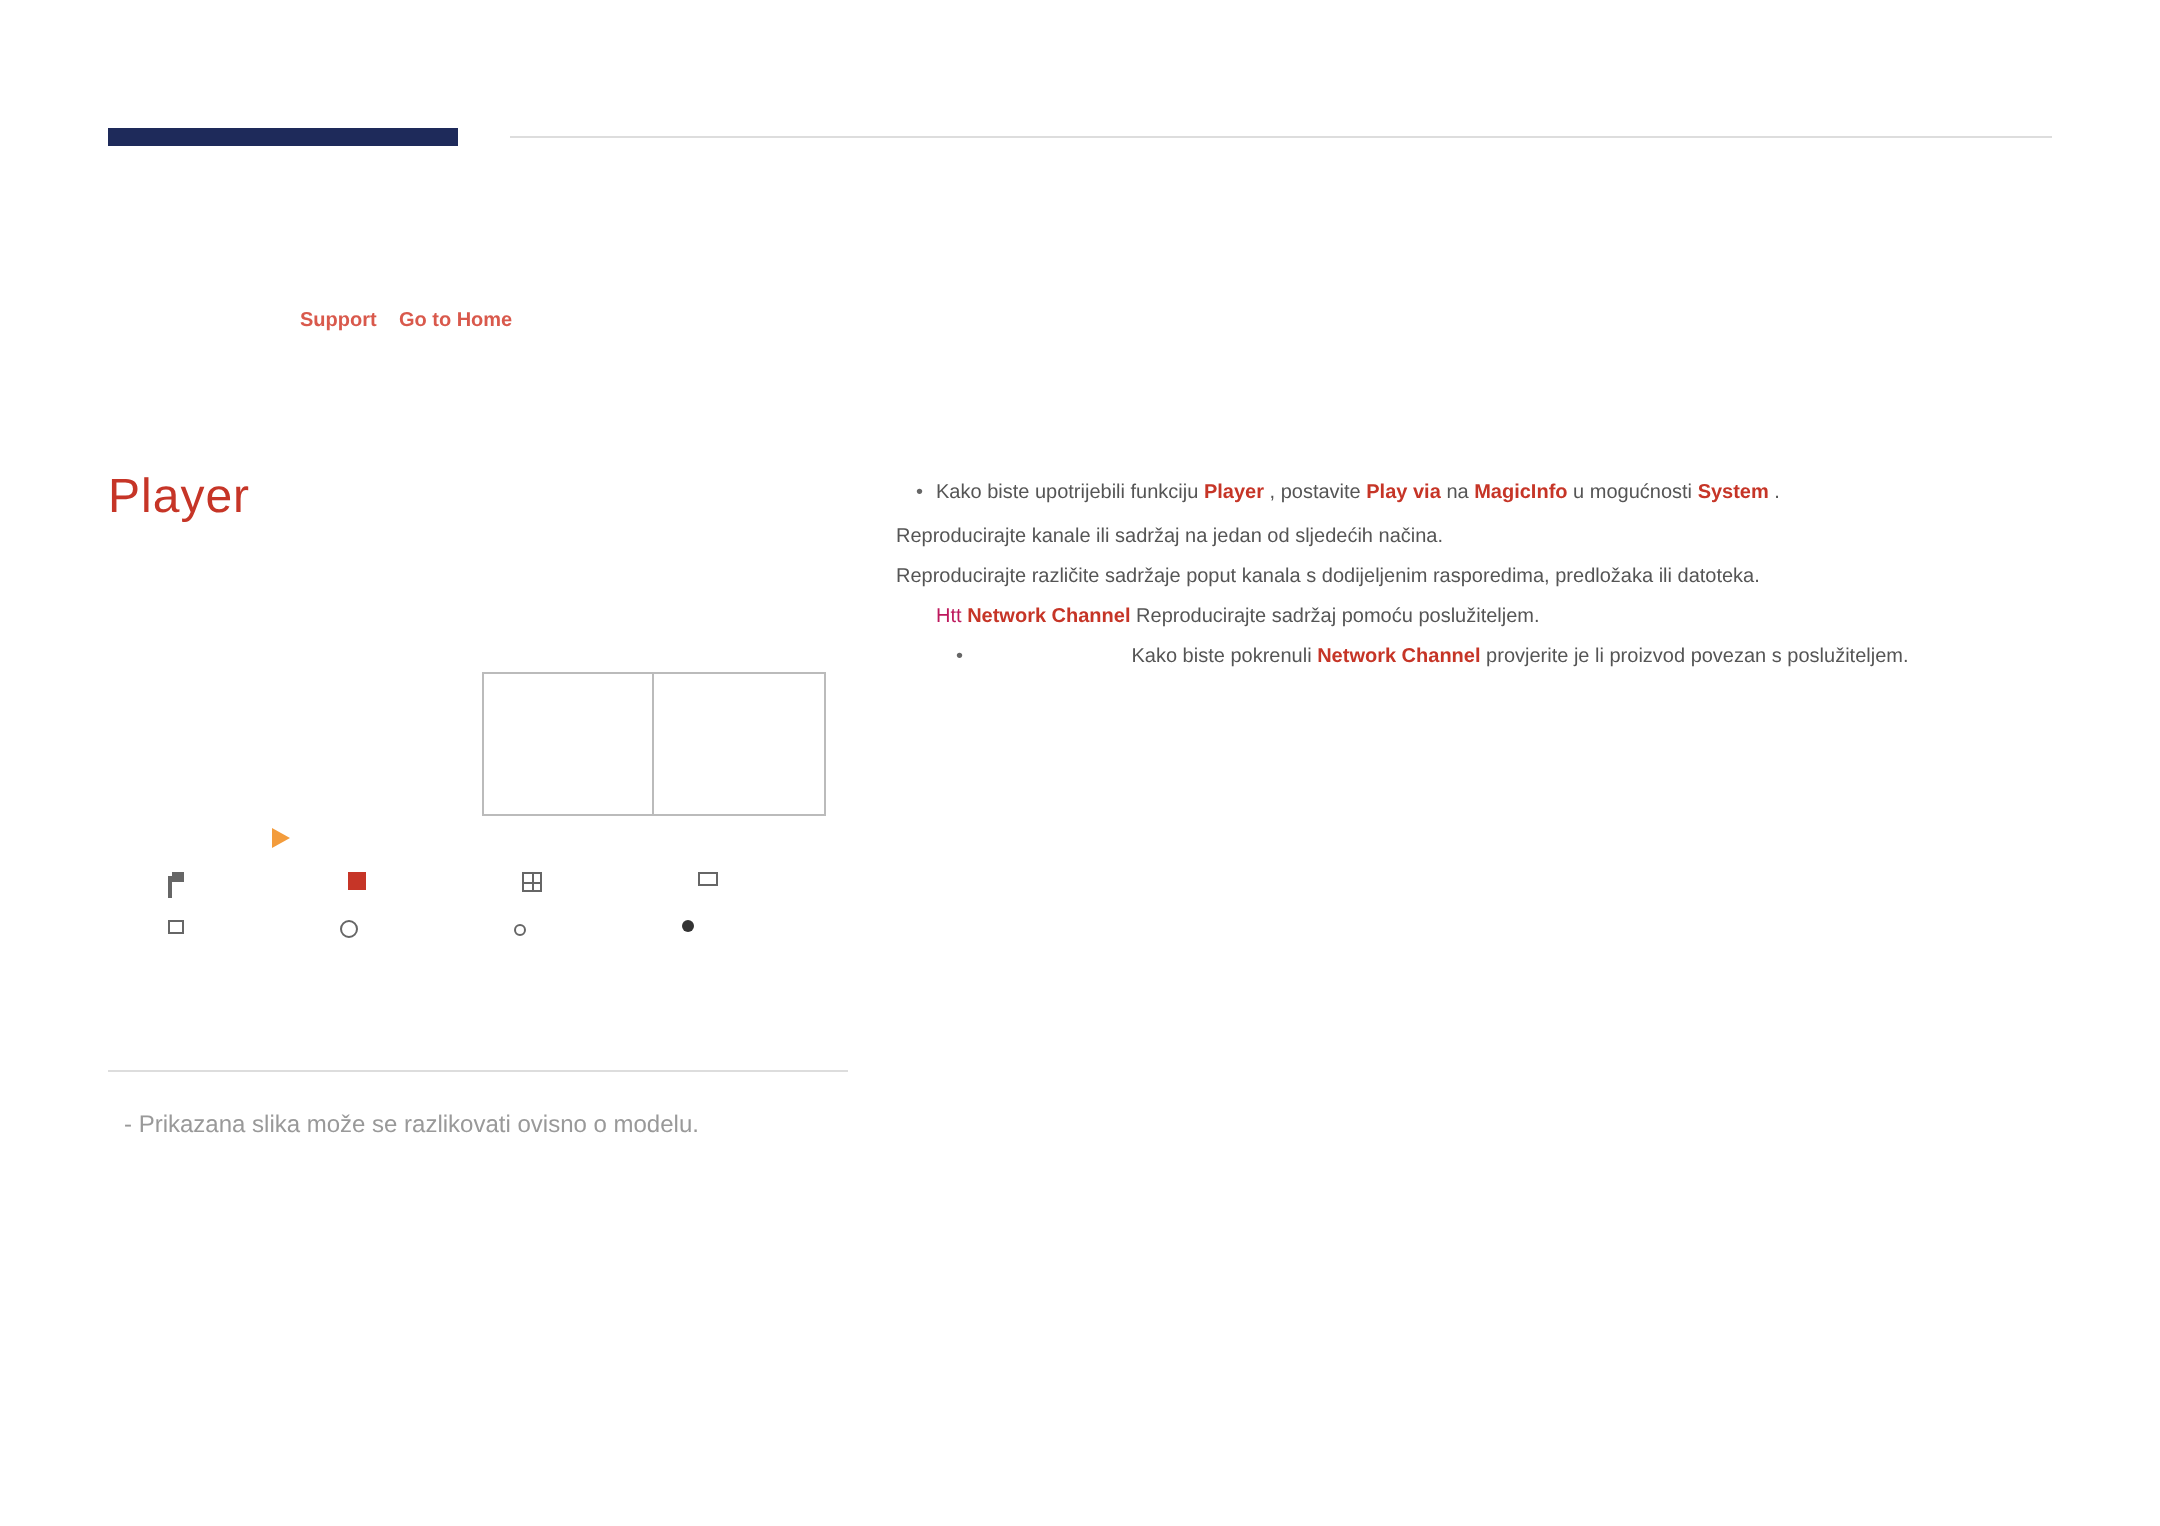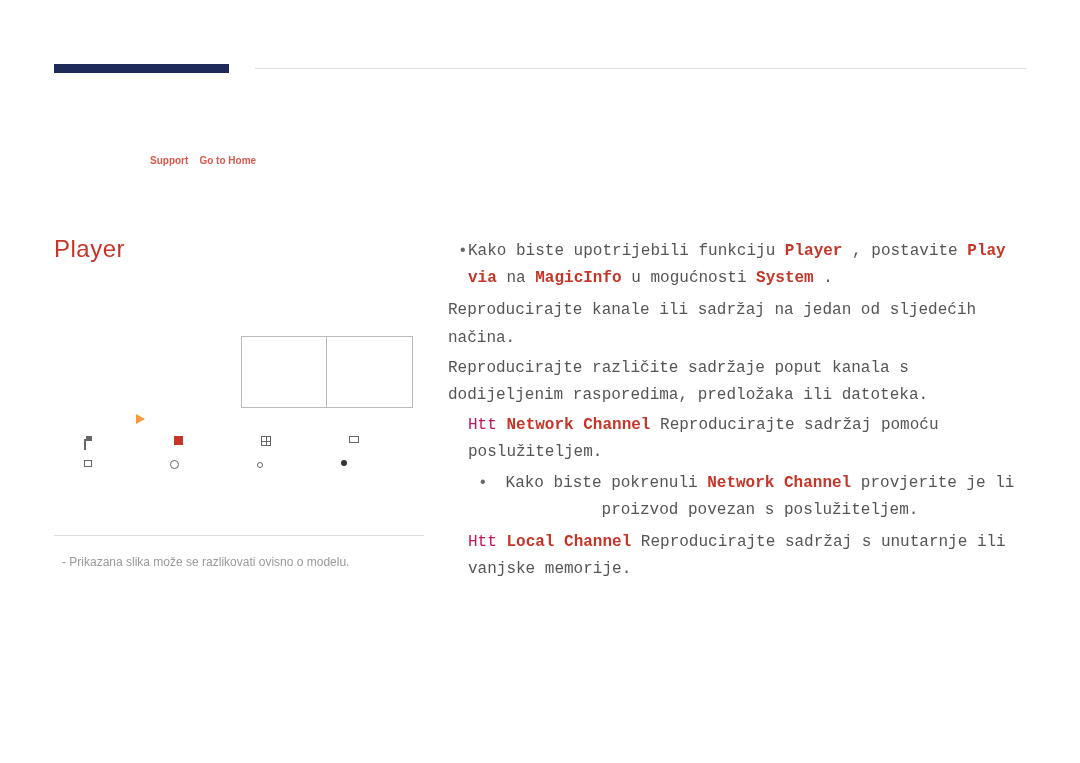--- a/index.html
+++ b/index.html
@@ -161,24 +161,23 @@
       left: 62px;
       top: 555px;
       font-size: 12px;
       color: #999;
     }
     .right-content {
       position: absolute;
       left: 448px;
       top: 238px;
       right: 48px;
-      font-size: 16px;
+      font-size: 10px;
       line-height: 1.7;
       color: #555;
-      font-family: Liberation Mono, monospace;
     }
     .bullet-item {
       margin-bottom: 5px;
       padding-left: 20px;
       position: relative;
     }
     .bullet-item::before {
       content: '•';
       position: absolute;
       left: 10px;
@@ -266,18 +265,13 @@
   <div class="dash-item">
     <span class="dash-prefix">Htt</span>
     <span class="red-term">Network Channel</span>
     <span>Reproducirajte sadržaj pomoću poslužiteljem.</span>
   </div>
   <div class="bullet-item sub-bullet">
     <span>Kako biste pokrenuli </span>
     <span class="red-term">Network Channel</span>
     <span> provjerite je li proizvod povezan s poslužiteljem.</span>
   </div>
-  <div class="dash-item">
-    <span class="dash-prefix">Htt</span>
-    <span class="red-term">Local Channel</span>
-    <span>Reproducirajte sadržaj s unutarnje ili vanjske memorije.</span>
-  </div>
 </div>
 
 </body></html>

